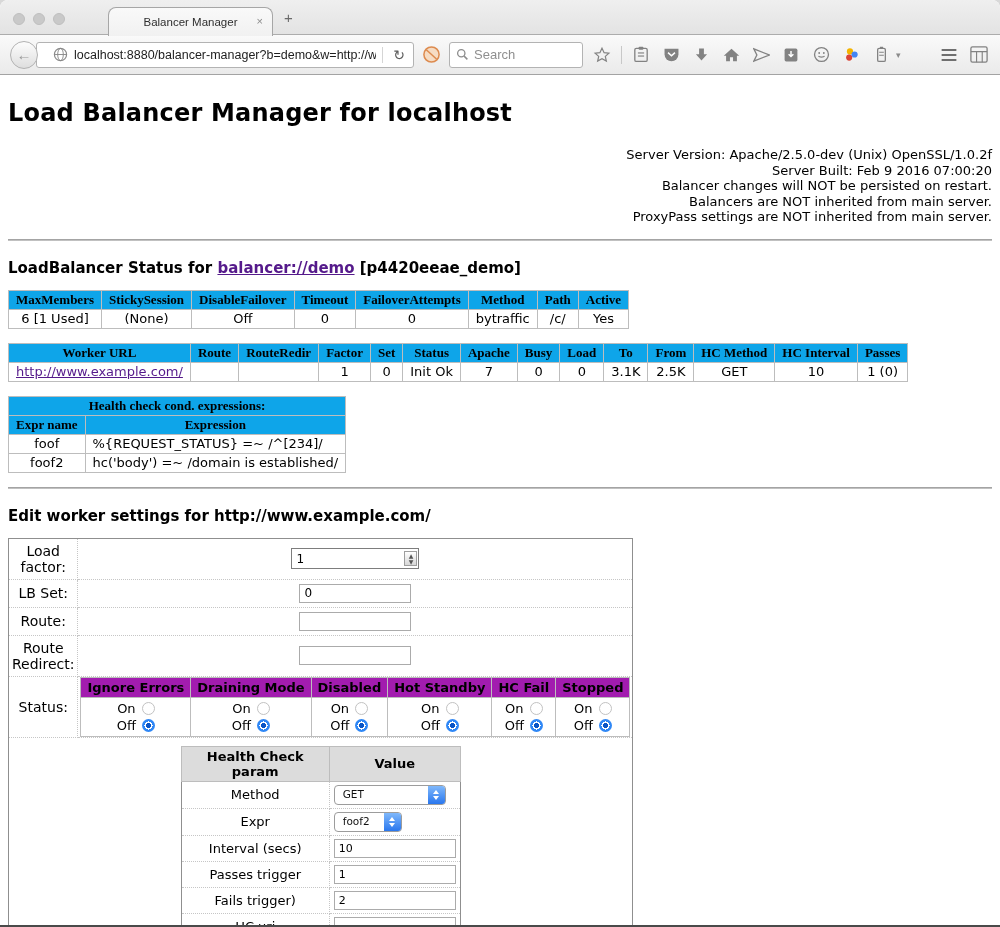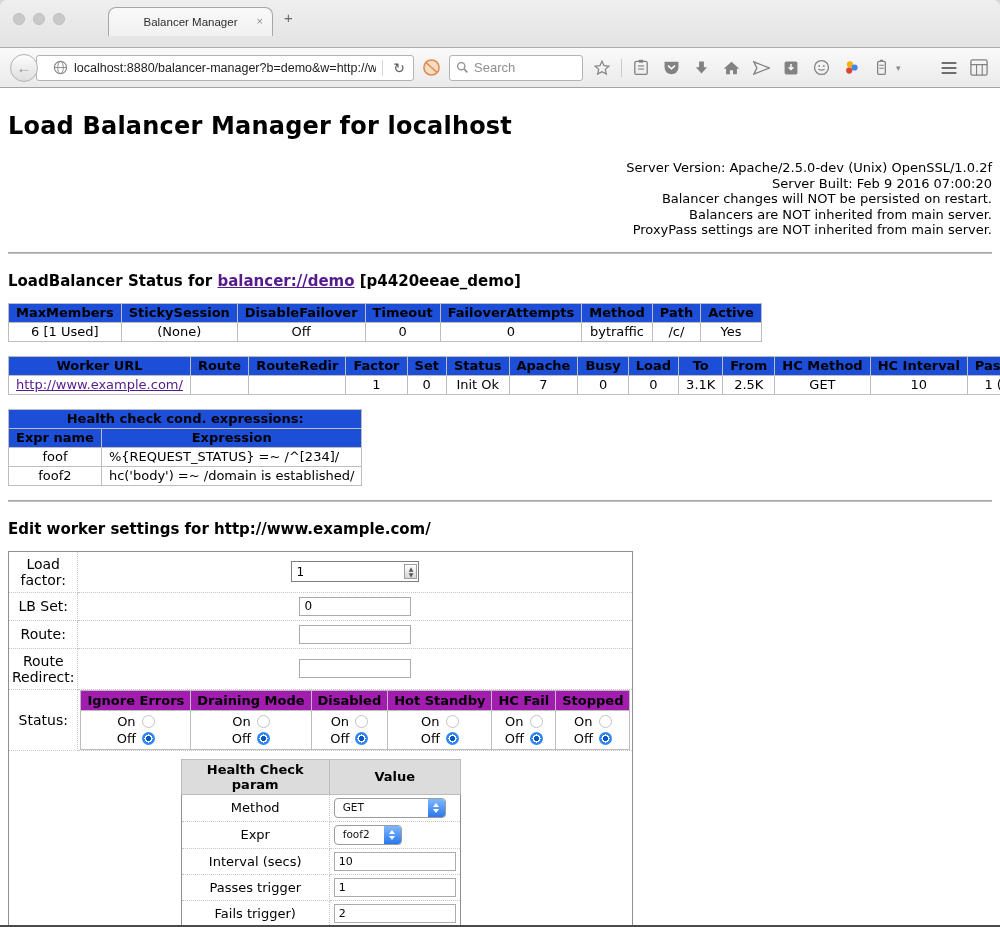--- a/index.html
+++ b/index.html
@@ -4,21 +4,21 @@
 <style>
   * { box-sizing: border-box; margin: 0; padding: 0; }
   html,body { background:#d8d8d8; }
   .window {
     width:1000px; height:927px; margin:0 auto; position:relative;
     font-family:"Liberation Sans",sans-serif;
     border-radius:8px 8px 0 0; overflow:hidden; background:#fff;
     border-bottom:2px solid #4a4a4a;
   }
   
-  .titlebar { height:48px; background:linear-gradient(#efefef,#e3e3e3); position:relative; border-bottom:1px solid #acacac; }
+  .titlebar { height:35px; background:linear-gradient(#efefef,#e3e3e3); position:relative; border-bottom:1px solid #acacac; }
   .traffic { position:absolute; top:13px; left:13px; display:flex; gap:8px; }
   .light { width:12px; height:12px; border-radius:50%; background:#c9c9c9; border:1px solid #bfbfbf; }
   .tab {
     position:absolute; left:108px; top:7px; width:165px; height:29px;
     background:linear-gradient(#f9f9f9,#f1f1f1); border:1px solid #a6a6a6; border-bottom:none;
     border-radius:8px 8px 0 0; display:flex; align-items:center; justify-content:center;
     font-size:11.5px; color:#2e2e2e;
   }
   .tab-close { position:absolute; right:9px; top:8px; font-size:11px; color:#8b8b8b; line-height:11px; }
   .newtab { position:absolute; left:284px; top:9px; font-size:15px; color:#6a6a6a; }
@@ -53,21 +53,21 @@
   .spacer { flex:1; }
   
   .content { padding:10px 8px 0; font-family:"DejaVu Sans",sans-serif; font-size:13px; color:#000; background:#fff; height:852px; overflow:hidden; }
   h1 { font-size:24px; font-weight:bold; margin:14px 0 20px; letter-spacing:.2px; }
   .info-line { line-height:15.5px;text-align:right; }
   hr.rule { border:none; height:2px; background:linear-gradient(#969696,#cfcfcf); margin:14px 0; }
   h3 { font-size:15px; font-weight:bold; margin:18px 0 13px; }
   a.vlink { color:#551a8b; text-decoration:underline; }
   table.data { border-collapse:collapse; border:1px solid #8f8f8f; margin:4px 0 14px; }
   table.data th, table.data td { border:1px solid #bdbdbd; padding:1px 7px; font-size:13px; white-space:nowrap; height:19px; }
-  table.data th { background:#1d4ed8; font-weight:bold; }
+  table.data th { background:#0ea5e9; font-weight:bold;font-family:Liberation Serif, serif; }
   td.c, th.c { text-align:center; }
   td.l { text-align:left; }
   
   table.formtbl { border-collapse:collapse; border:1px solid #8f8f8f; width:565px; margin:6px 0 10px; }
   table.formtbl > tbody > tr > td { border:1px dotted #c6c6c6; padding:4px 3px; }
   td.flabel { width:100px; text-align:center; font-size:14px; }
   td.fval { text-align:center; }
   input.txt { width:112px; height:19px; border:1px solid #ababab; font-size:12px; padding:1px 4px; font-family:"DejaVu Sans",sans-serif; }
   .numwrap { display:inline-flex; align-items:center; width:128px; height:21px; border:1px solid #7d7d7d; background:#fff; padding:1px; }
   .numwrap input { flex:1; border:none; outline:none; font-size:12px; padding:0 3px; width:50px; font-family:"DejaVu Sans",sans-serif; }

